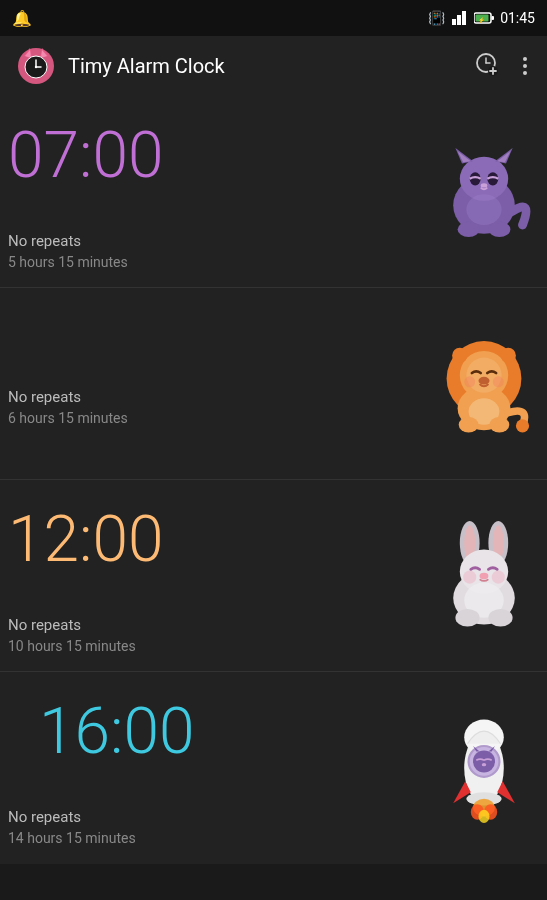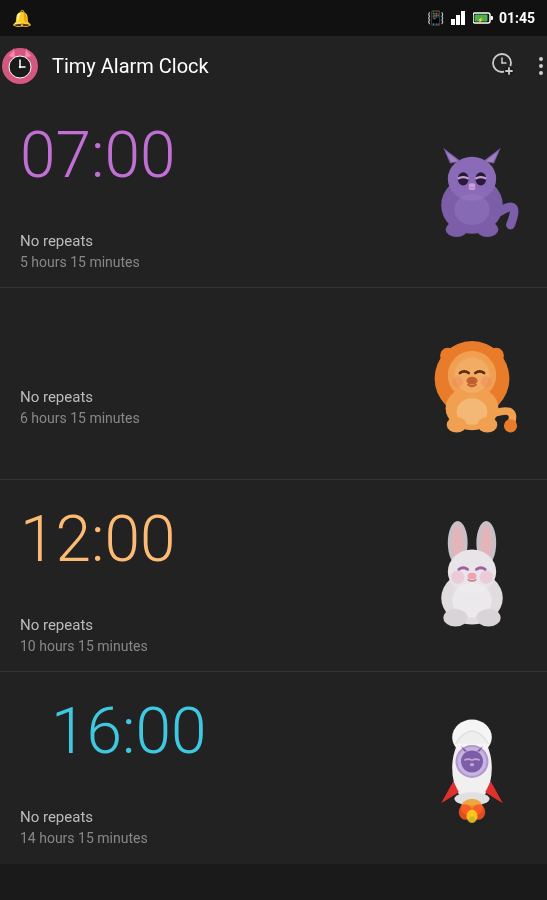--- a/index.html
+++ b/index.html
@@ -29,31 +29,31 @@
     }
     .status-bar-right {
       display: flex;
       align-items: center;
       gap: 6px;
       font-size: 13px;
       color: #fff;
     }
     .status-time {
       font-size: 14px;
-      font-weight: bold;
+      font-weight: normal;
       color: #fff;
     }
 
     
     .app-header {
       height: 60px;
       background: #222;
       display: flex;
       align-items: center;
-      padding: 0 0;
+      padding: 0 16px;
       justify-content: space-between;
     }
     .app-header-left {
       display: flex;
       align-items: center;
       gap: 12px;
     }
     .app-logo {
       width: 40px;
       height: 40px;
@@ -75,21 +75,21 @@
       flex-direction: column;
     }
 
     
     .alarm-item {
       height: 192px;
       background: #222;
       border-bottom: 1px solid #333;
       display: flex;
       align-items: center;
-      padding: 0 20px;
+      padding: 0 8px;
       position: relative;
       cursor: pointer;
     }
 
     .alarm-info {
       flex: 1;
       display: flex;
       flex-direction: column;
       justify-content: center;
       padding-top: 10px;

